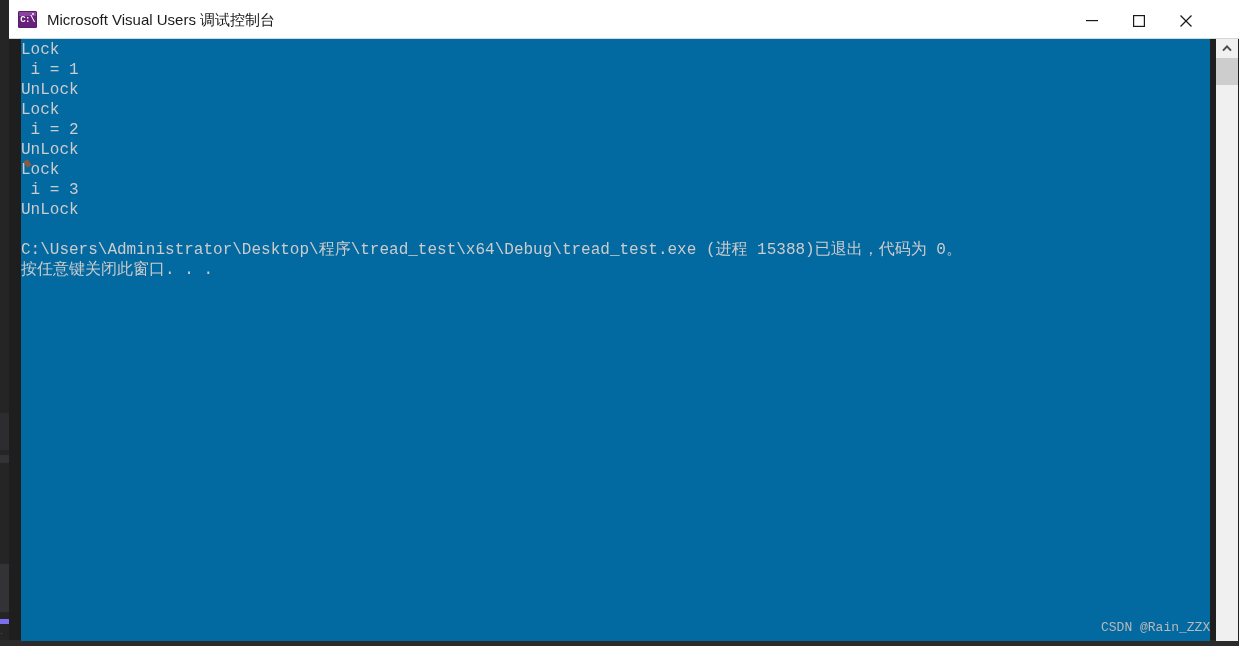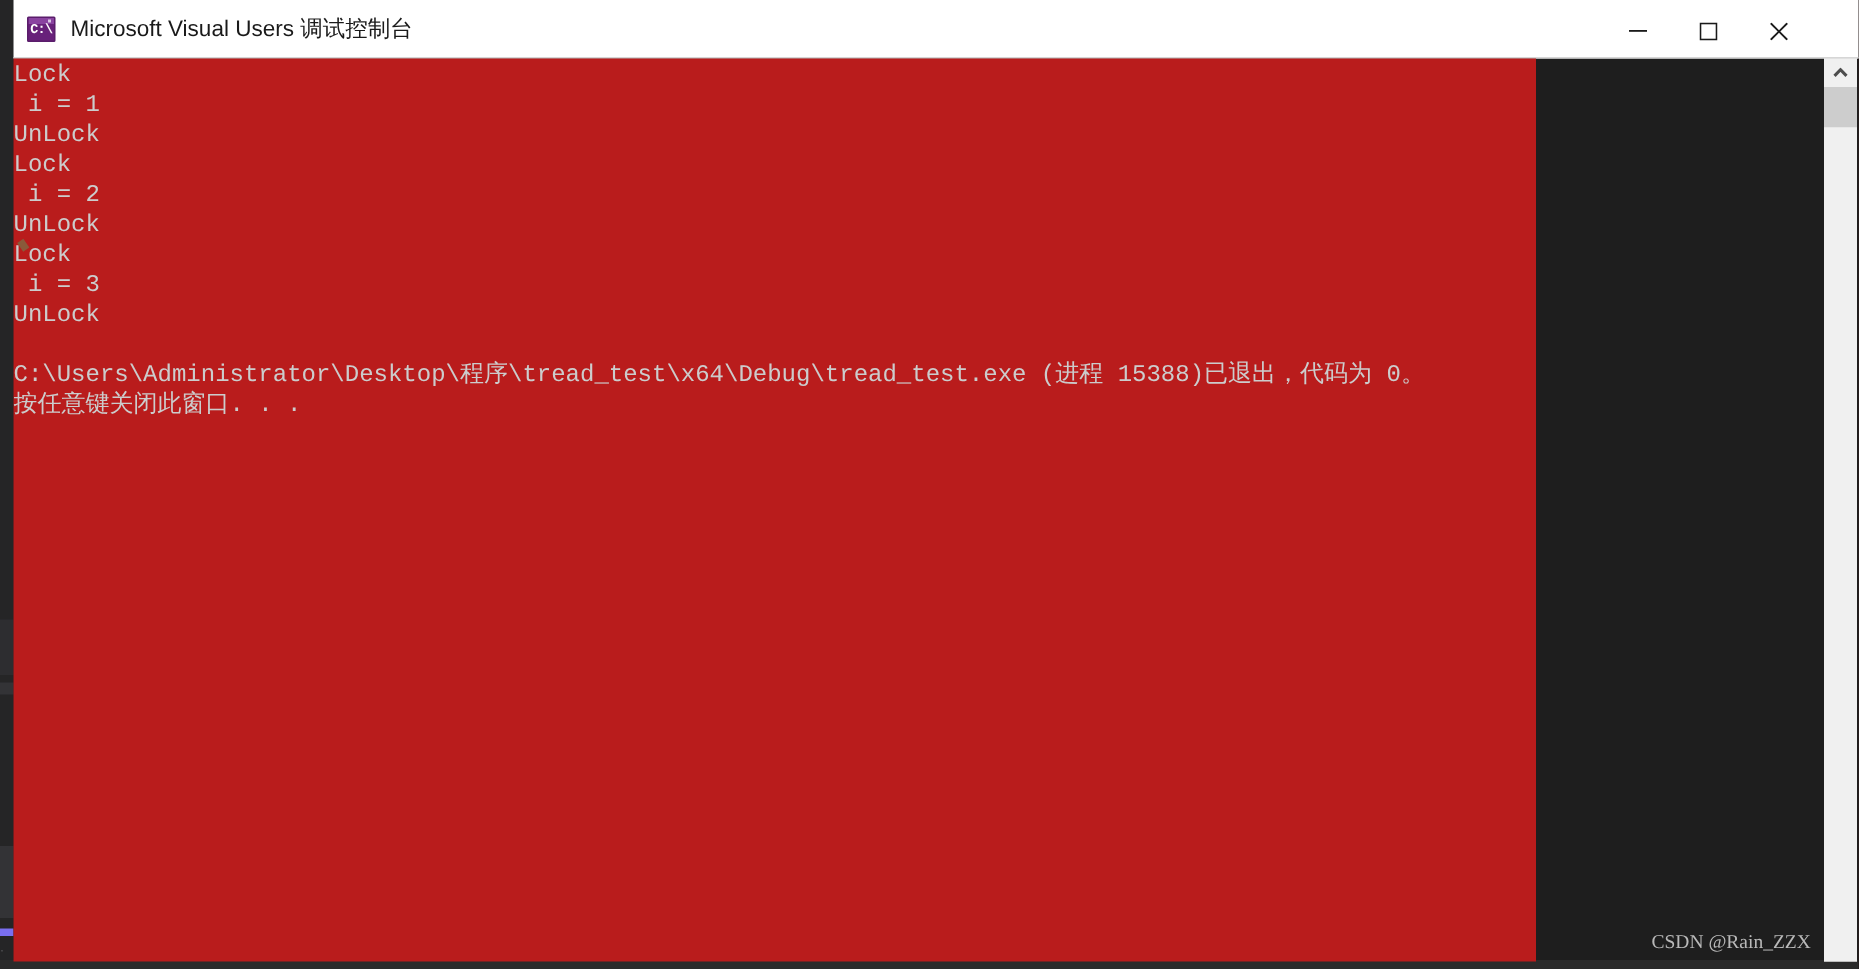--- a/index.html
+++ b/index.html
@@ -150,25 +150,25 @@
     cursor: default;
   }
   .caption-btn svg { display: block; margin: 0 auto; margin-top: 15px; }
   #btn-minimize { left: 1060px; }
   #btn-maximize { left: 1107px; }
   #btn-close    { left: 1154px; }
 
   
   #console-body {
     position: absolute;
-    left: 0;
+    left: 12px;
     top: 39px;
-    width: 1015px;
+    width: 1189px;
     height: 602px;
-    background: #b91c1c;
+    background: #0369a1;
     overflow: hidden;
   }
   #console-text {
     position: absolute;
     left: 0;
     top: 1px;
     width: 1190px;
     padding: 0;
     font-family: "Liberation Mono", "DejaVu Sans Mono", monospace;
     font-size: 16px;
@@ -225,21 +225,21 @@
 
   
   #watermark {
     position: absolute;
     left: 1101px;
     top: 619px;
     font-size: 13px;
     line-height: 18px;
     color: #b9b9b9;
     white-space: nowrap;
-    font-family: Liberation Serif, serif;
+    font-family: Liberation Mono, monospace;
     z-index: 5;
   }
 </style>
 </head>
 <body>
 
 <div id="desktop">
   <div class="bg-window-strip">
     <div class="bg-strip-seg-a"></div>
     <div class="bg-strip-seg-b"></div>

